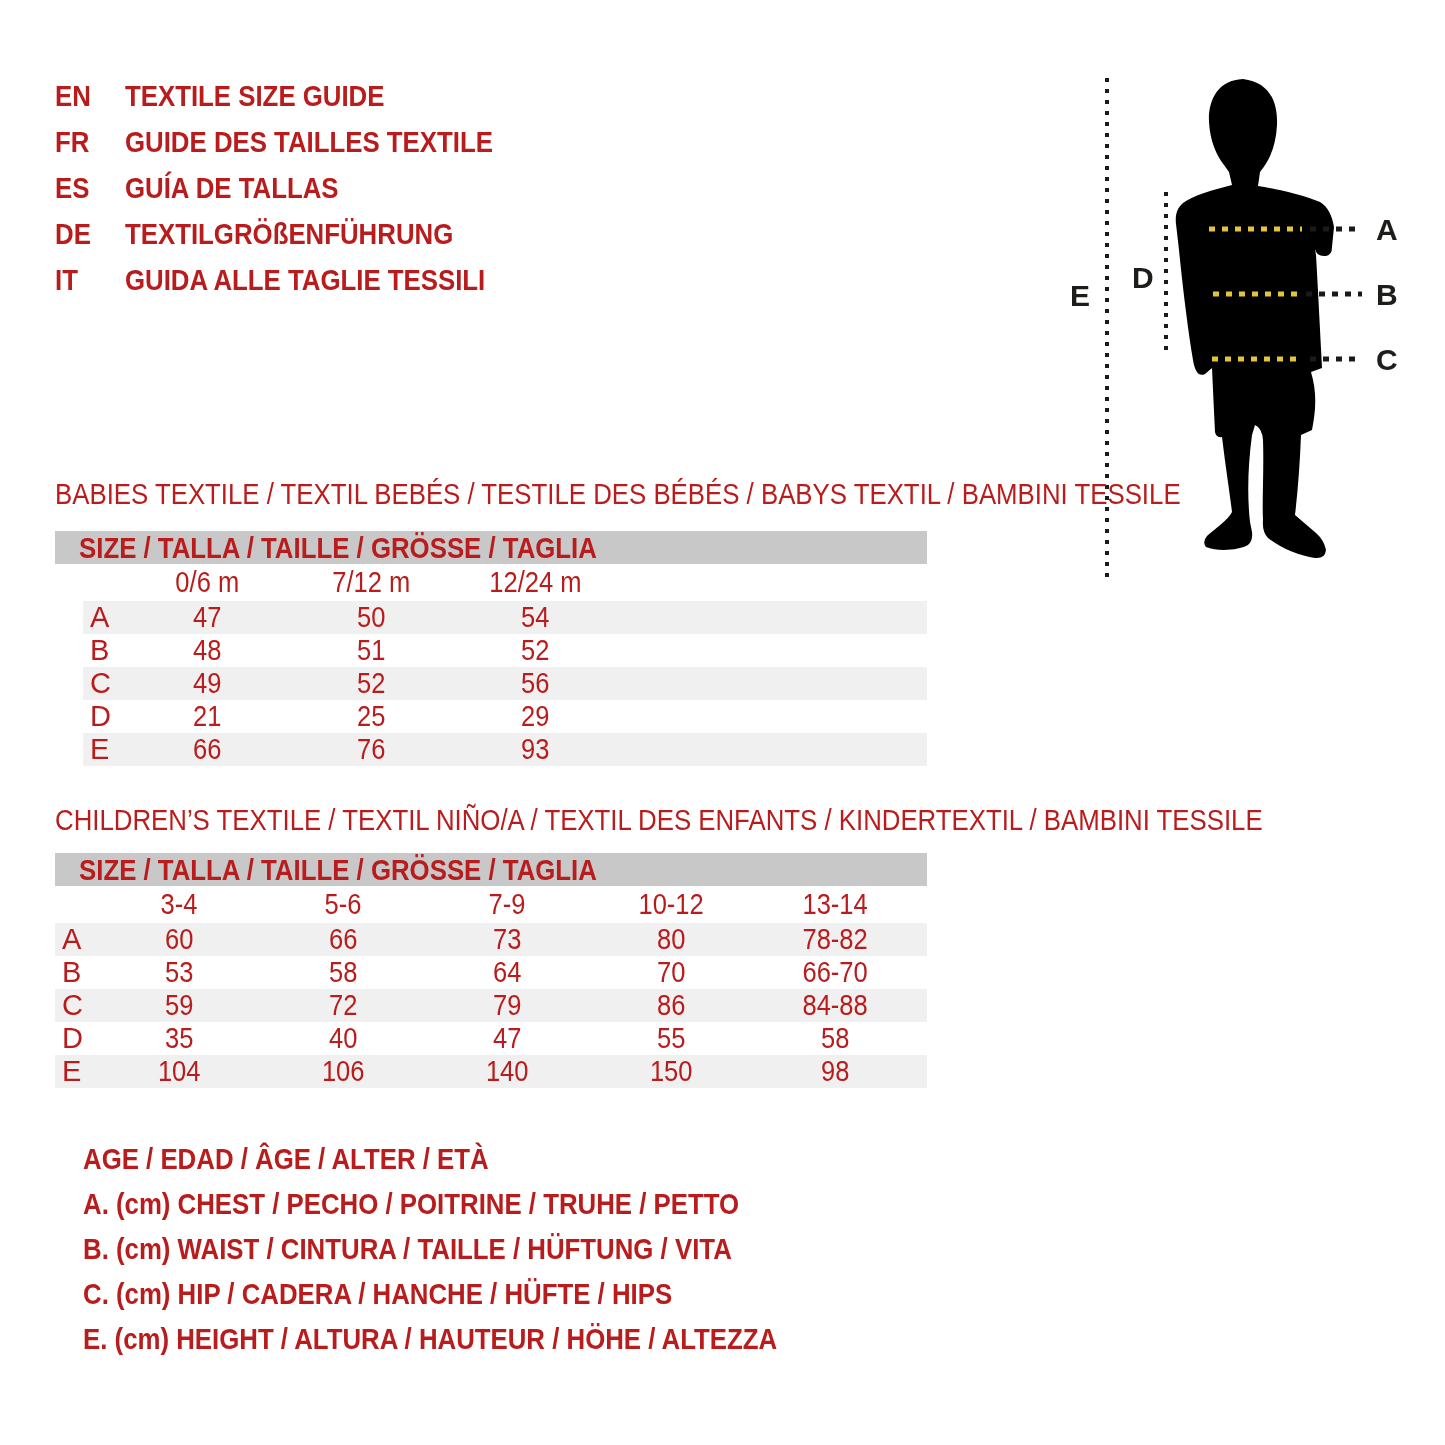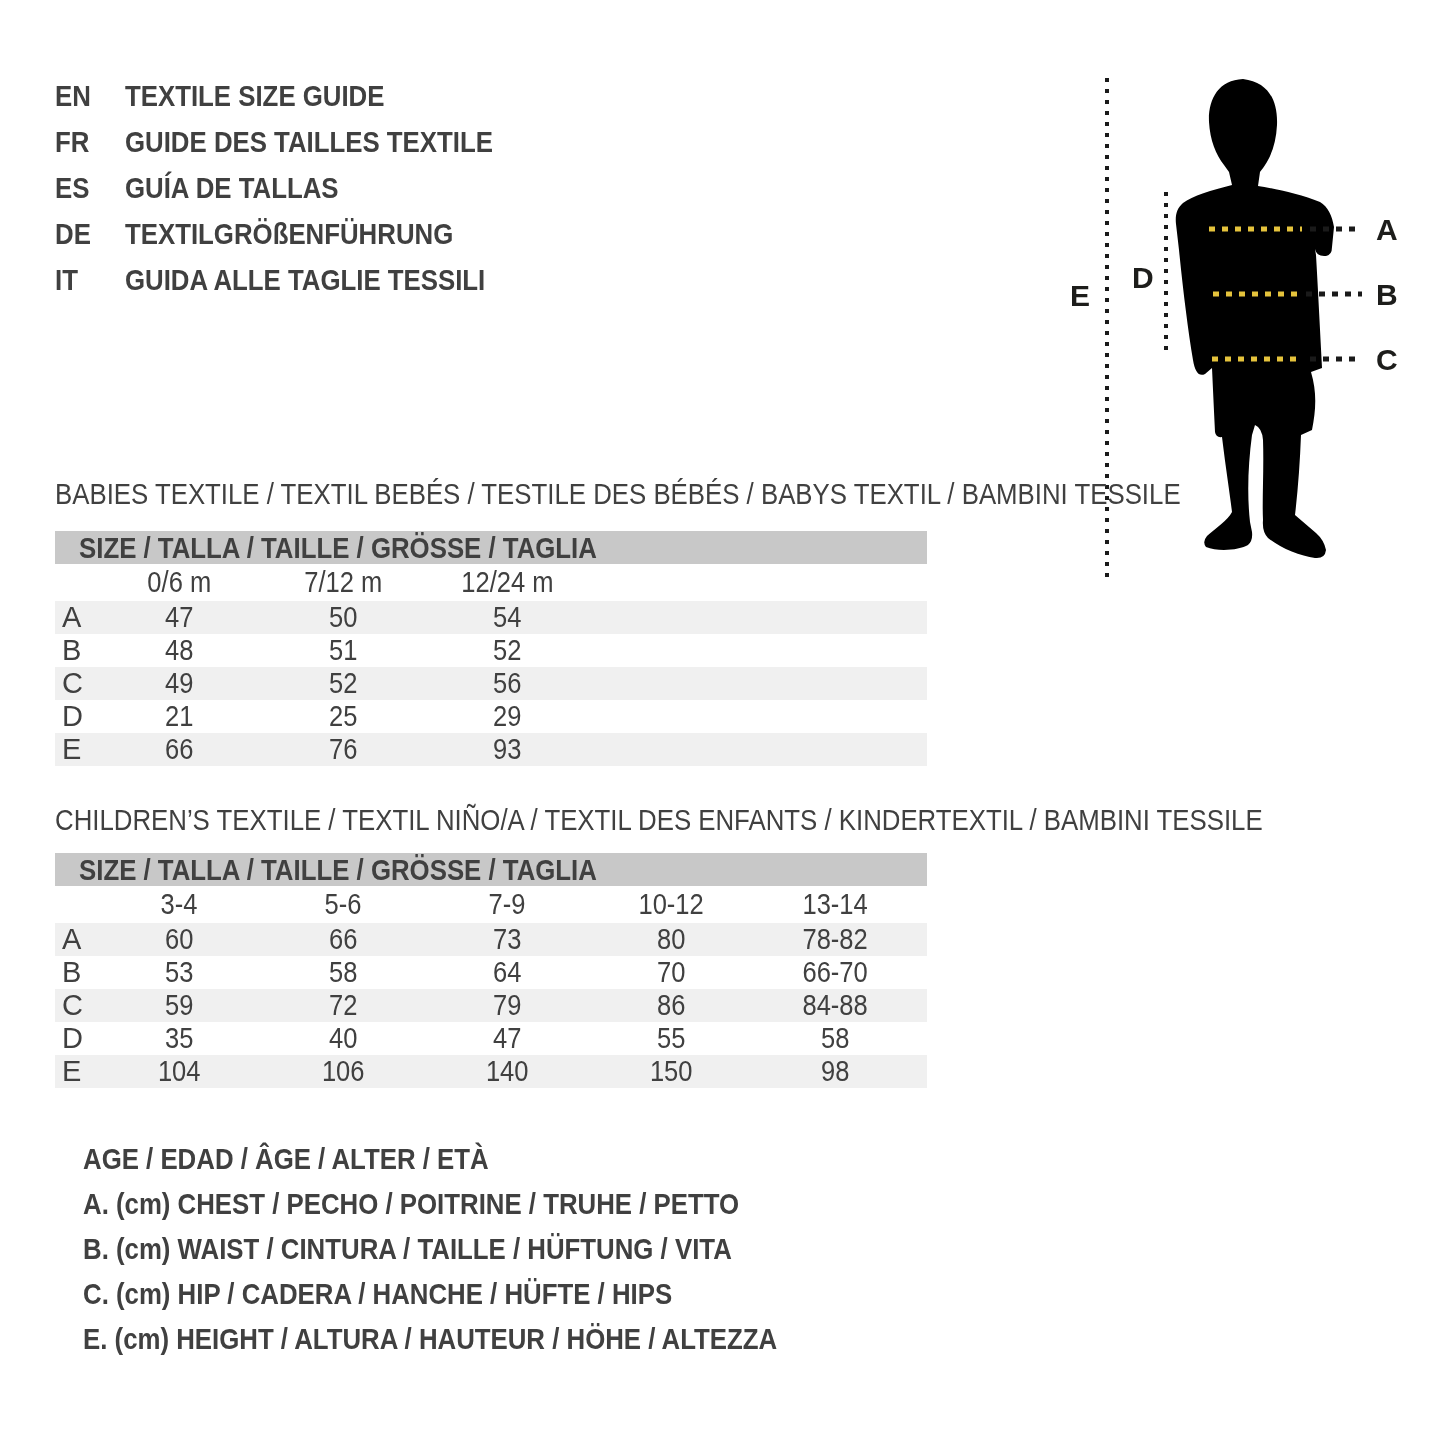--- a/index.html
+++ b/index.html
@@ -1,17 +1,17 @@
 <!DOCTYPE html>
 <html><head>
 <meta charset="utf-8">
 <style>
   html,body{margin:0;padding:0;background:#ffffff;}
   .page{position:relative;width:1445px;height:1445px;background:#fff;overflow:hidden;
-        font-family:"Liberation Sans",sans-serif;color:#404040;}
+        font-family:"Liberation Sans",sans-serif;color:#b91c1c;}
   
   .cond{display:inline-block;transform:scaleX(0.86);transform-origin:0 50%;white-space:nowrap;}
   .condc{display:inline-block;transform:scaleX(0.88);white-space:nowrap;}
 
   
   .header-block{position:absolute;left:55px;top:73px;}
   .hrow{display:grid;grid-template-columns:70px auto;height:46px;line-height:46px;
         font-size:30px;font-weight:700;}
 
   
@@ -23,21 +23,21 @@
   .babies-title{top:477px;}
   .children-title{top:803px;}
 
   
   .table{position:absolute;left:55px;width:872px;font-size:29px;}
   .babies-table{top:531px;}
   .children-table{top:853px;}
   .bar{height:33px;background:#c8c8c8;display:flex;align-items:center;padding-left:24px;
        font-size:30px;font-weight:700;box-sizing:border-box;}
   .trow{display:grid;}
-  .babies-table .trow{grid-template-columns:42px repeat(3,164px) 1fr;}
+  .babies-table .trow{grid-template-columns:42px repeat(3,164px) 1fr;margin-left:28px;}
   .children-table .trow{grid-template-columns:42px repeat(5,164px) 1fr;}
   .thead{height:37px;line-height:37px;}
   .tdata{height:33px;line-height:33px;}
   .alt{background:#f0f0f0;}
   .tlabel{text-align:left;padding-left:7px;}
   .tcell{text-align:center;}
 
   
   .legend{position:absolute;left:55px;top:1136px;}
   .legend-line{height:45px;line-height:45px;font-size:30px;font-weight:700;margin-left:28px;}

